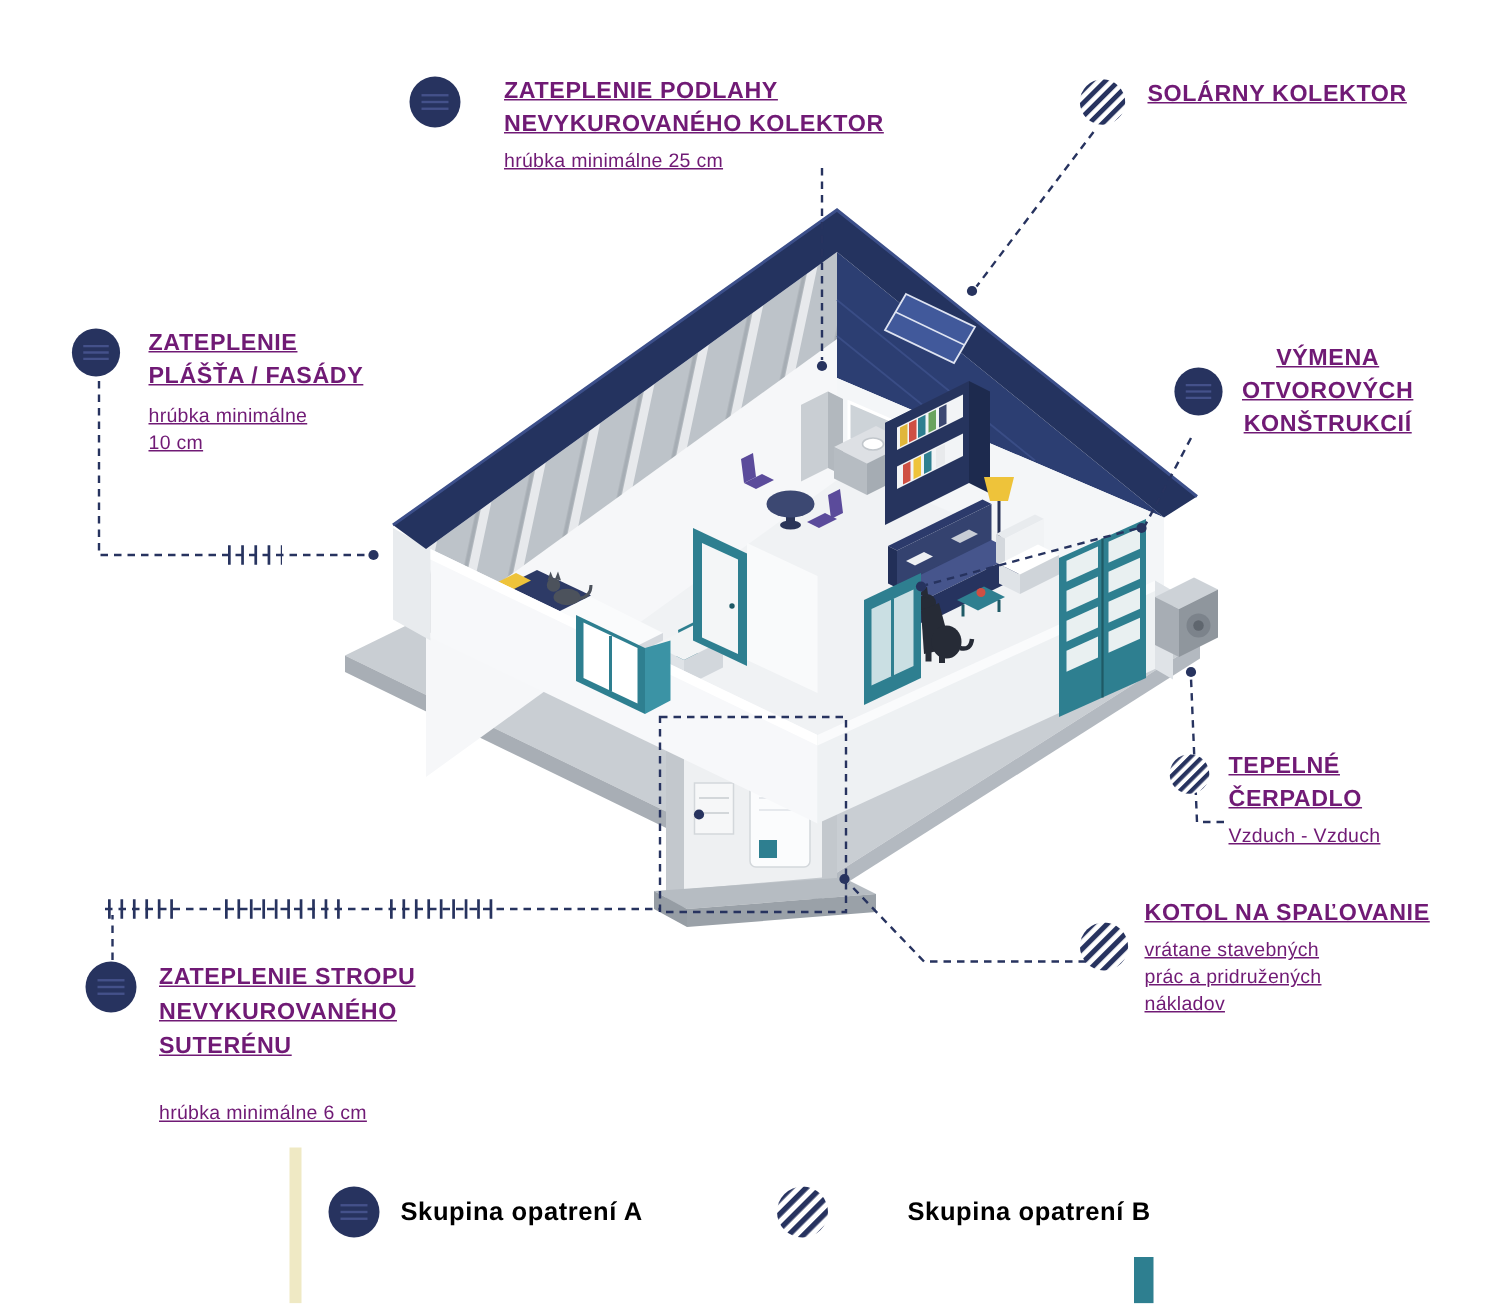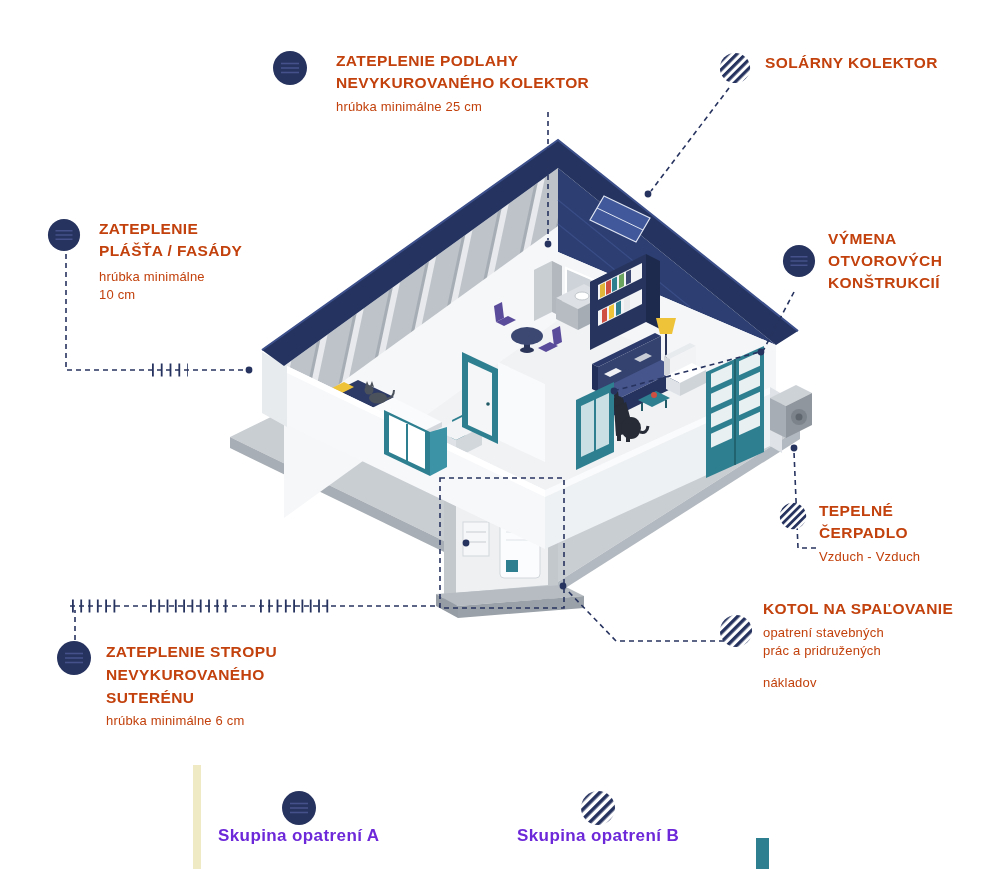--- a/index.html
+++ b/index.html
@@ -1,24 +1,24 @@
 <!DOCTYPE html>
 <html><head>
 <meta charset="utf-8">
 <style>
   html,body{margin:0;padding:0;background:#ffffff;}
   .stage{position:relative;width:1000px;height:869px;background:#ffffff;overflow:hidden;
          font-family:"Liberation Sans",sans-serif;}
   .scene{position:absolute;left:0;top:0;}
-  .label{position:absolute;display:flex;align-items:flex-start;color:#c2410c;}
+  .label{position:absolute;display:flex;align-items:flex-start;color:#701a75;text-decoration:underline;}
   .label .ic{flex:0 0 auto;}
   .t{font-weight:bold;font-size:15.5px;line-height:22px;letter-spacing:.4px;white-space:nowrap;}
   .t23{line-height:23px;}
   .n{font-size:13px;line-height:18px;letter-spacing:.2px;margin-top:4px;white-space:nowrap;}
-  .legend-item{position:absolute;display:flex;align-items:center;color:#6d28d9;flex-direction:column;}
+  .legend-item{position:absolute;display:flex;align-items:center;color:#000000;}
   .legend-item .lt{font-weight:bold;font-size:17px;letter-spacing:.4px;white-space:nowrap;}
   .bar{position:absolute;}
   .bar-yellow{left:193px;top:765px;width:8px;height:104px;background:#efe9c4;}
   .bar-teal{left:756px;top:838px;width:13px;height:31px;background:#2e7f90;}
 </style>
 </head>
 <body>
 
 <div class="stage">
 
@@ -313,21 +313,21 @@
       </svg>
     <div>
       <div class="t">ZATEPLENIE</div>
       <div class="t"></div>
       <div class="t">PLÁŠŤA / FASÁDY</div>
       <div class="n" style="margin-top:6px;">hrúbka minimálne</div>
       <div class="n" style="margin-top:0;">10 cm</div>
     </div>
   </div>
 
-  <div class="label" style="left:782px;top:228px;column-gap:12px;align-items:center;">
+  <div class="label" style="left:782px;top:228px;column-gap:12px;align-items:center;text-align:center;">
     <svg class="ic" width="34" height="34" viewBox="0 0 36 36">
         <use href="#icon-a"></use>
       </svg>
     <div>
       <div class="t">VÝMENA</div>
       <div class="t">OTVOROVÝCH</div>
       <div class="t">KONŠTRUKCIÍ</div>
     </div>
   </div>
 
@@ -341,35 +341,35 @@
       <div class="n">Vzduch - Vzduch</div>
     </div>
   </div>
 
   <div class="label" style="left:719px;top:598px;column-gap:10px;justify-content:flex-end;">
     <svg class="ic" width="34" height="34" viewBox="0 0 36 36" style="margin-top:16px">
         <use href="#icon-b"></use>
       </svg>
     <div>
       <div class="t">KOTOL NA SPAĽOVANIE</div>
-      <div class="n">opatrení stavebných</div>
+      <div class="n">vrátane stavebných</div>
       <div class="n" style="margin-top:0;">prác a pridružených</div>
-      <div class="n" style="margin-top:14px;">nákladov</div>
+      <div class="n" style="margin-top:0;">nákladov</div>
     </div>
   </div>
 
   <div class="label" style="left:56px;top:640px;column-gap:14px;">
     <svg class="ic" width="36" height="36" viewBox="0 0 36 36">
         <use href="#icon-a"></use>
       </svg>
     <div>
       <div class="t t23">ZATEPLENIE STROPU</div>
       <div class="t t23">NEVYKUROVANÉHO</div>
       <div class="t t23">SUTERÉNU</div>
-      <div class="n" style="margin-top:3px;">hrúbka minimálne 6 cm</div>
+      <div class="n" style="margin-top:24px;">hrúbka minimálne 6 cm</div>
     </div>
   </div>
 
   <div class="legend-item" style="left:218px;top:790px;column-gap:13px;">
     <svg width="36" height="36" viewBox="0 0 36 36">
         <use href="#icon-a"></use>
       </svg>
     <div class="lt">Skupina opatrení A</div>
   </div>
   <div class="legend-item" style="left:517px;top:790px;column-gap:52px;text-align:center;">

